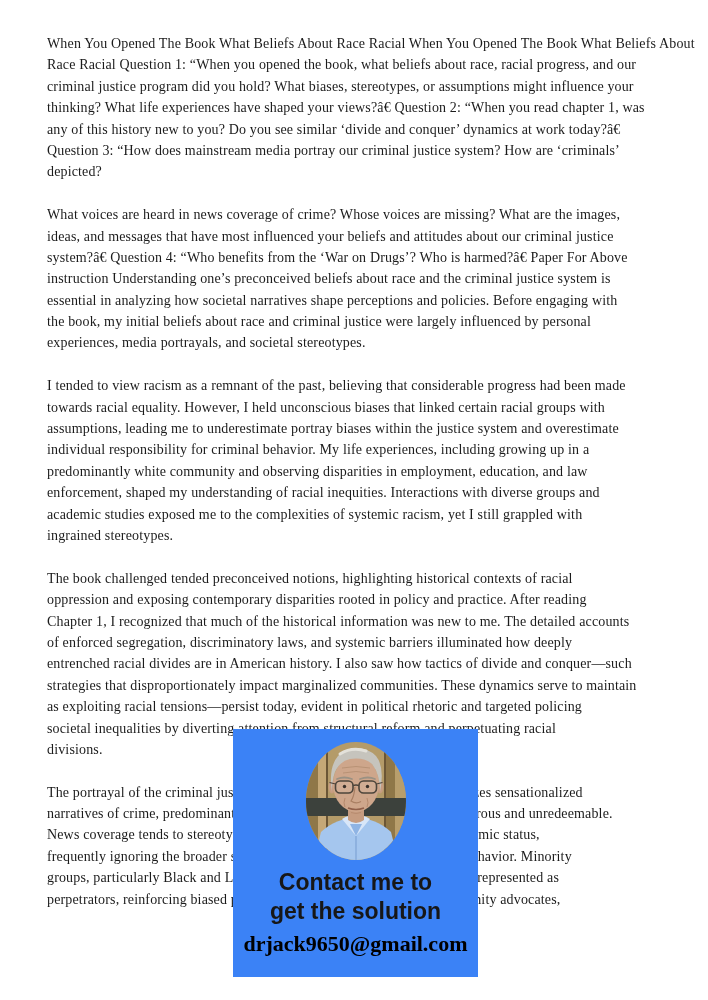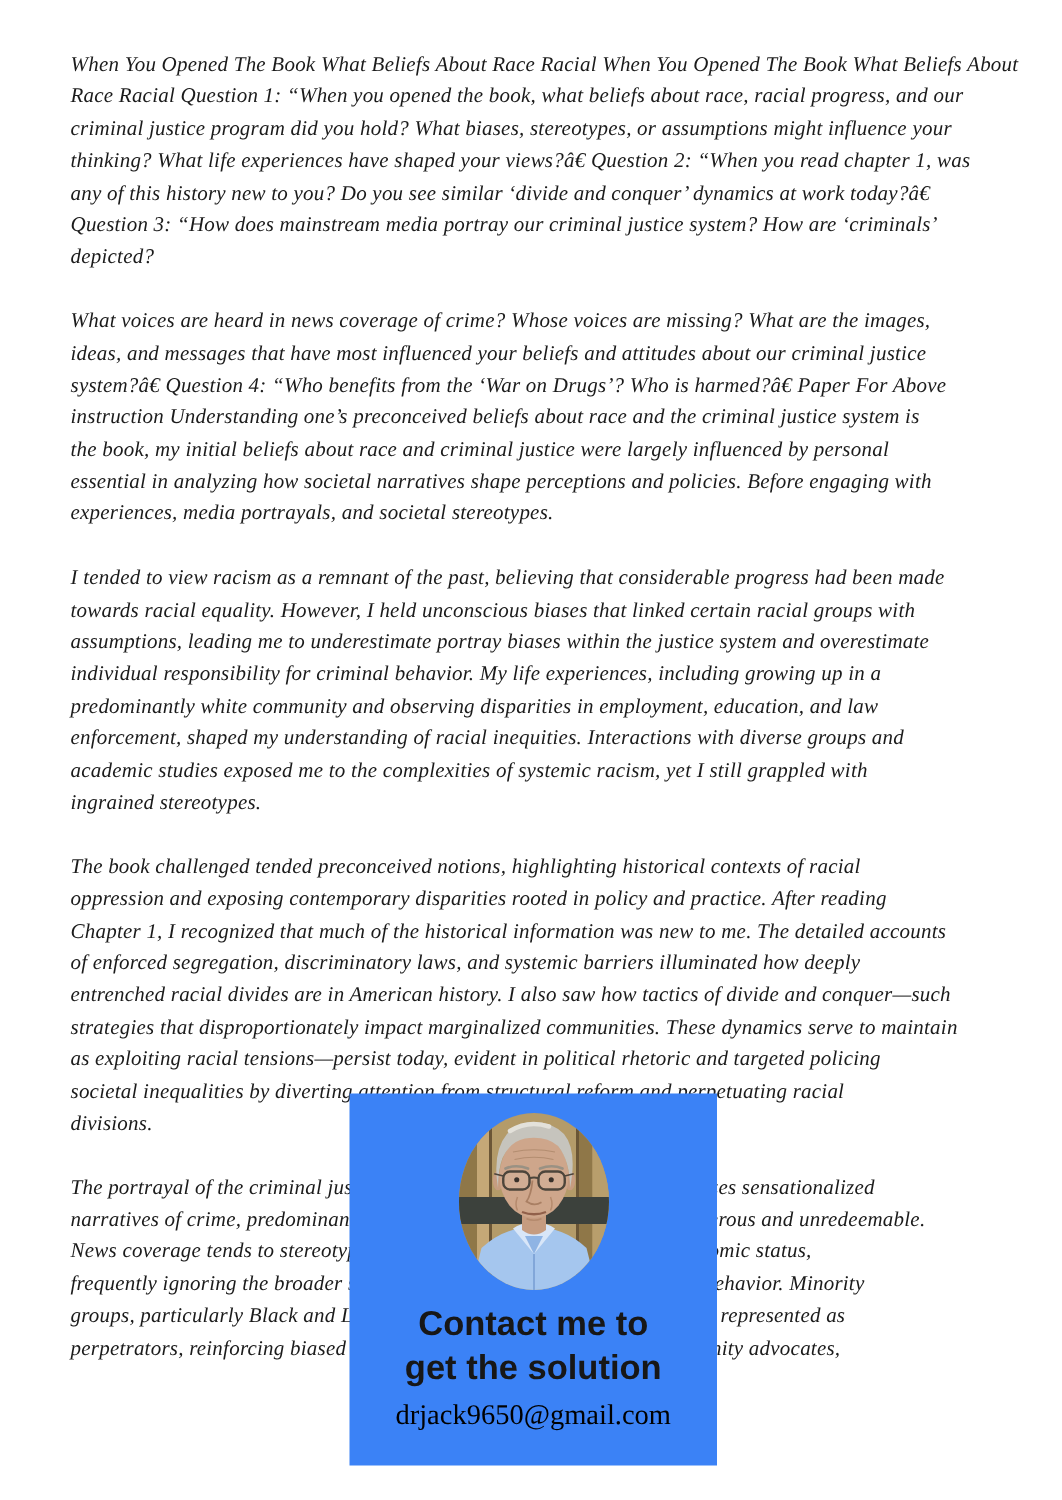--- a/index.html
+++ b/index.html
@@ -10,21 +10,21 @@
     overflow: hidden;
     font-family: "Liberation Serif", "DejaVu Serif", serif;
   }
   #doc {
     position: absolute;
     left: 47px; top: 33px;
     color: #1b1b1b;
     font-size: 14px;
     letter-spacing: 0.15px;
   }
-  .para { margin: 0 0 21.4px 0; font-style: italic; }
+  .para { margin: 0 0 21.4px 0; }
   .line {
     height: 21.4px;
     line-height: 21.4px;
     white-space: pre;
   }
   #card {
     position: absolute;
     left: 233px; top: 729px;
     width: 245px; height: 248px;
     background: #49E8EC;
@@ -43,22 +43,22 @@
     font-weight: bold;
     font-size: 23px;
     line-height: 29px;
     color: #171717;
     text-align: center;
     letter-spacing: 0px;
   }
   .email {
     margin-top: 5px;
     font-family: "Liberation Serif", "DejaVu Serif", serif;
-    font-weight: normal;
-    font-size: 19px;
+    font-weight: bold;
+    font-size: 22px;
     line-height: 26px;
     color: #000000;
     text-align: center;
     white-space: pre;
   }
 </style>
 </head>
 <body style="background: rgb(255, 255, 255);">
 
 <div id="doc" style="color: rgb(27, 27, 27);">
@@ -69,22 +69,22 @@
       <div class="line">thinking? What life experiences have shaped your views?â€ Question 2: “When you read chapter 1, was</div>
       <div class="line">any of this history new to you? Do you see similar ‘divide and conquer’ dynamics at work today?â€</div>
       <div class="line">Question 3: “How does mainstream media portray our criminal justice system? How are ‘criminals’</div>
       <div class="line">depicted?</div>
     </div>
     <div class="para">
       <div class="line">What voices are heard in news coverage of crime? Whose voices are missing? What are the images,</div>
       <div class="line">ideas, and messages that have most influenced your beliefs and attitudes about our criminal justice</div>
       <div class="line">system?â€ Question 4: “Who benefits from the ‘War on Drugs’? Who is harmed?â€ Paper For Above</div>
       <div class="line">instruction Understanding one’s preconceived beliefs about race and the criminal justice system is</div>
+      <div class="line">essential in analyzing how societal narratives shape perceptions and policies. Before engaging with</div>
       <div class="line">the book, my initial beliefs about race and criminal justice were largely influenced by personal</div>
-      <div class="line">essential in analyzing how societal narratives shape perceptions and policies. Before engaging with</div>
       <div class="line">experiences, media portrayals, and societal stereotypes.</div>
     </div>
     <div class="para">
       <div class="line">I tended to view racism as a remnant of the past, believing that considerable progress had been made</div>
       <div class="line">towards racial equality. However, I held unconscious biases that linked certain racial groups with</div>
       <div class="line">assumptions, leading me to underestimate portray biases within the justice system and overestimate</div>
       <div class="line">individual responsibility for criminal behavior. My life experiences, including growing up in a</div>
       <div class="line">predominantly white community and observing disparities in employment, education, and law</div>
       <div class="line">enforcement, shaped my understanding of racial inequities. Interactions with diverse groups and</div>
       <div class="line">academic studies exposed me to the complexities of systemic racism, yet I still grappled with</div>

